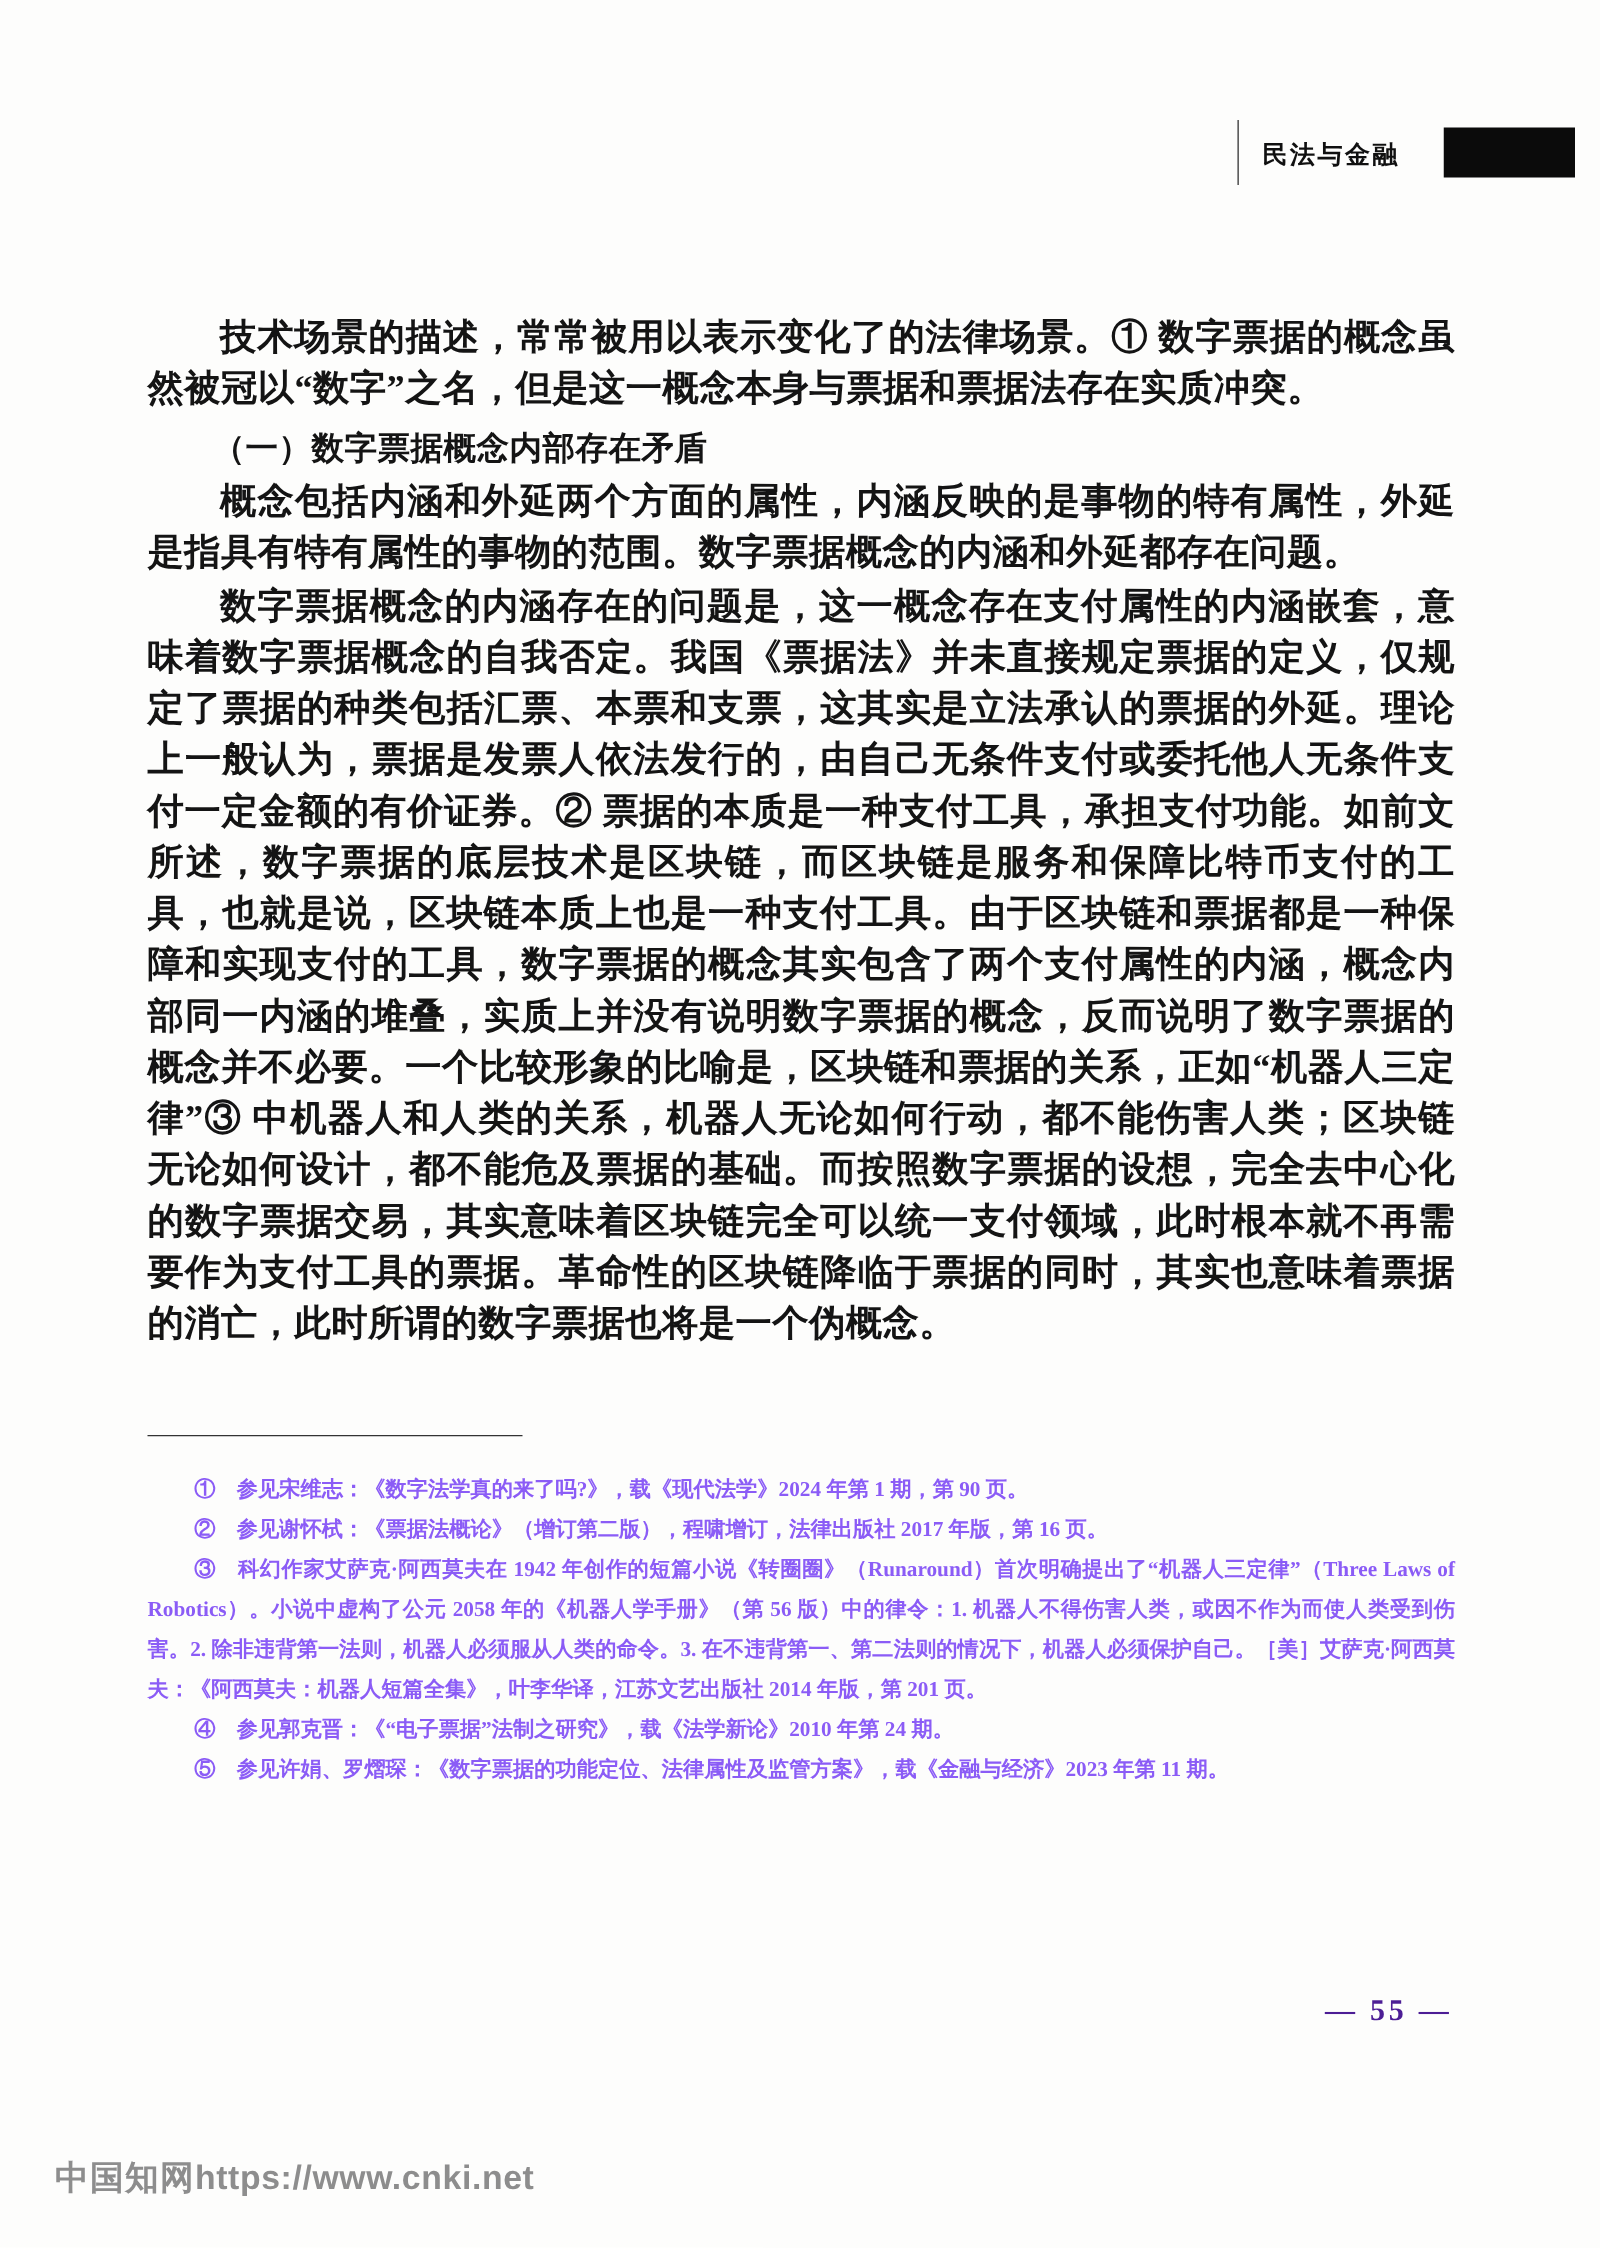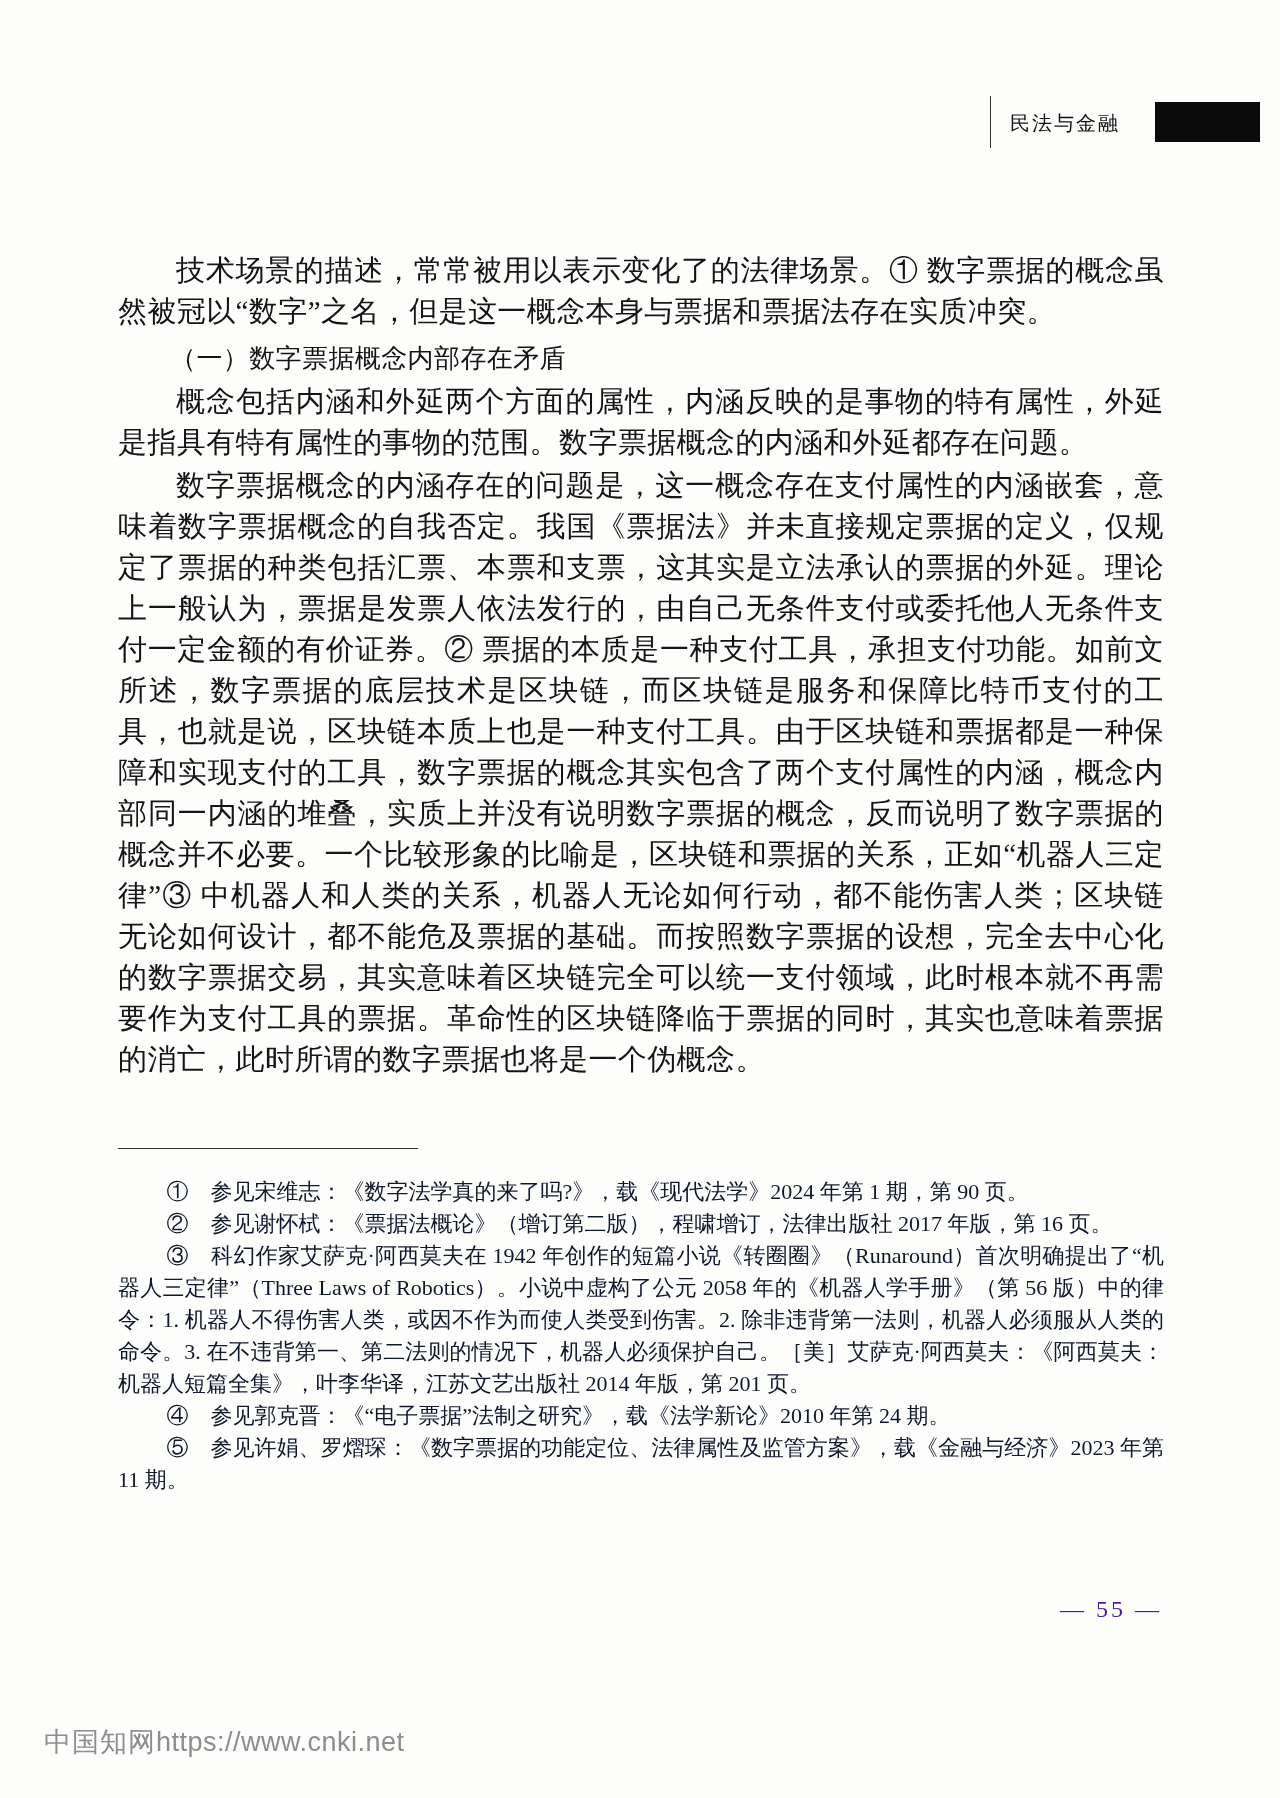--- a/index.html
+++ b/index.html
@@ -13,20 +13,21 @@
     position: relative;
     font-family: "Liberation Serif", "DejaVu Serif", serif;
     color: #1a1a1a;
     overflow: hidden;
   }
 
   .page {
     position: absolute;
     inset: 0;
     background: #fdfdfc;
+    font-weight: bold;
   }
 
   
   .header {
     position: absolute;
     top: 96px;
     left: 0;
     right: 0;
     height: 52px;
   }
@@ -95,25 +96,25 @@
   }
 
   
   .footnotes {
     position: absolute;
     left: 118px;
     top: 1176px;
     width: 1046px;
   }
   .fn-item {
-    font-size: 22px;
+    font-size: 17px;
     line-height: 32px;
     text-align: justify;
     text-justify: inter-ideograph;
-    color: #0f172a;
+    color: #8b5cf6;
     margin-bottom: 0;
     text-indent: 2.2em;
   }
 
   
   .page-number {
     position: absolute;
     left: 0;
     right: 118px;
     top: 1596px;

